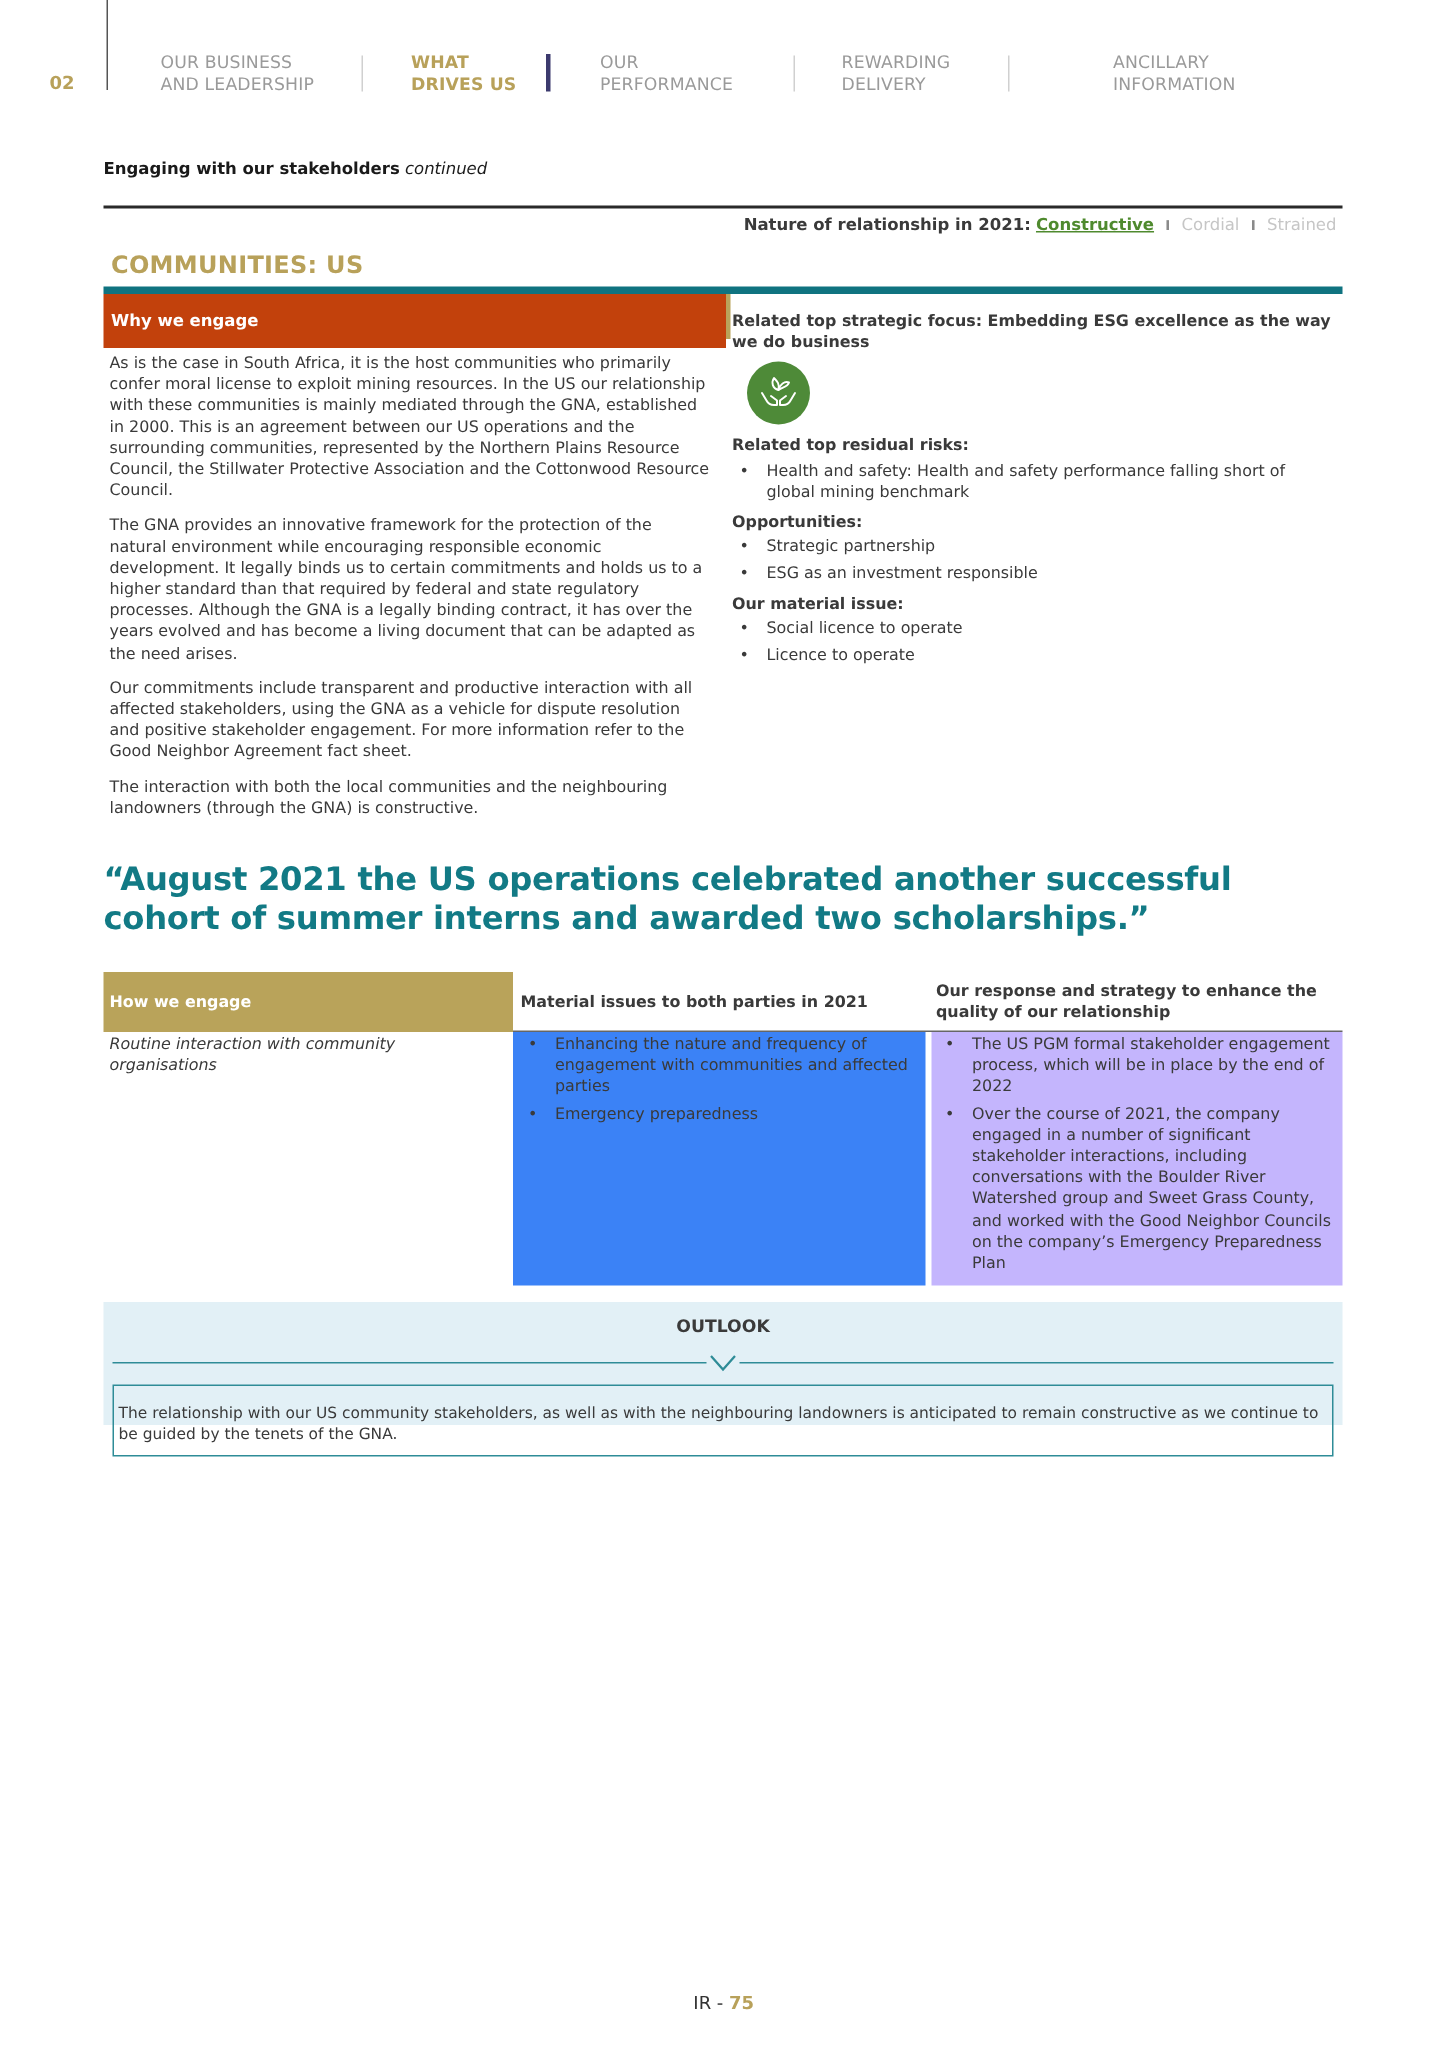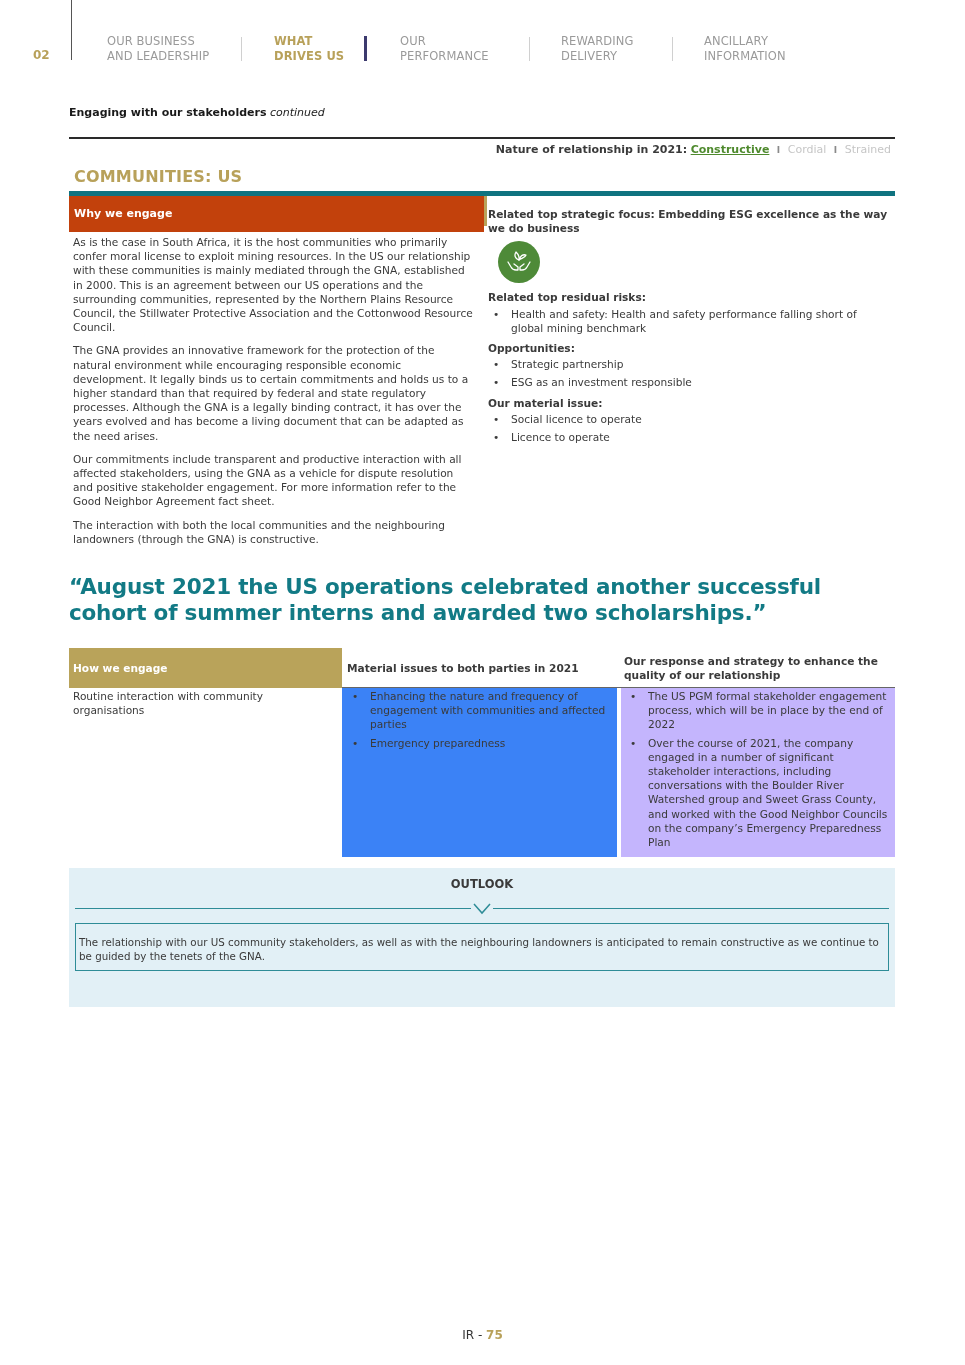--- a/index.html
+++ b/index.html
@@ -48,27 +48,27 @@
   .quote { position: absolute; left: 69px; top: 574px; width: 800px; font-size: 21.5px; line-height: 26px; font-weight: bold; color: #127a85; letter-spacing: -0.2px; }
 
   
   .tbl { position: absolute; left: 69px; top: 648px; width: 826px; font-size: 10.6px; line-height: 14.2px; }
   .tbl .hdr { position: absolute; top: 0; height: 40px; font-weight: bold; color: #3a3a3a; }
   .tbl .hdr.c1 { left: 0; width: 273px; background: #b9a35a; color: #fff; padding: 13px 0 0 4px; }
   .tbl .hdr.c2 { left: 273px; width: 277px; padding: 13px 0 0 5px; }
   .tbl .hdr.c3 { left: 550px; width: 276px; padding: 6px 0 0 5px; }
   .tbl .hdr-line { position: absolute; left: 273px; top: 39px; width: 553px; height: 1px; background: #666; }
   .tbl .cell { position: absolute; top: 40px; height: 169px; padding: 1px 6px 0 4px; }
-  .tbl .cell.c1 { left: 0; width: 273px; background: #fff; }
+  .tbl .cell.c1 { left: 0; width: 273px; background: #fff; font-style: italic; }
   .tbl .cell.c2 { left: 273px; width: 275px; background: #3b82f6; padding-left: 5px; }
   .tbl .cell.c3 { left: 552px; width: 274px; background: #c4b5fd; padding-left: 4px; }
   .tbl ul { list-style: none; }
 
   
-  .outlook { position: absolute; left: 69px; top: 868px; width: 826px; height: 139px; background: #e2f0f6; }
+  .outlook { position: absolute; left: 69px; top: 868px; width: 826px; height: 82px; background: #e2f0f6; }
   .outlook .otitle { position: absolute; left: 0; width: 100%; top: 9px; text-align: center; font-size: 11.5px; font-weight: bold; color: #3a3a3a; }
   .outlook .oline { position: absolute; left: 6px; top: 40px; width: 814px; height: 1px; background: #2e8c97; }
   .outlook .ochev { position: absolute; left: 402px; top: 33px; width: 22px; height: 14px; background: #e2f0f6; }
   .outlook .obox { position: absolute; left: 6px; top: 55px; width: 814px; height: 48px; border: 1px solid #2e8c97; padding: 11px 0 0 3px; font-size: 10.3px; line-height: 14px; color: #3a3a3a; }
 
   
   .footer { position: absolute; left: 0; width: 965px; top: 1328px; text-align: center; font-size: 12px; color: #333; }
   .footer .pg { color: #b8a15a; font-weight: bold; }
 </style>
 </head>
@@ -95,21 +95,21 @@
     <div>PERFORMANCE</div>
   </div>
   <div class="sep" style="left:529px"></div>
 
   <div class="item" style="left:561px">
     <div>REWARDING</div>
     <div>DELIVERY</div>
   </div>
   <div class="sep" style="left:672px"></div>
 
-  <div class="item" style="left:704px">
+  <div class="item" style="left:742px">
     <div>ANCILLARY</div>
     <div>INFORMATION</div>
   </div>
 </div>
 
 <div class="section-label">
   <b>Engaging with our stakeholders</b>
   <i>continued</i>
 </div>
 <div class="hr-dark"></div>

